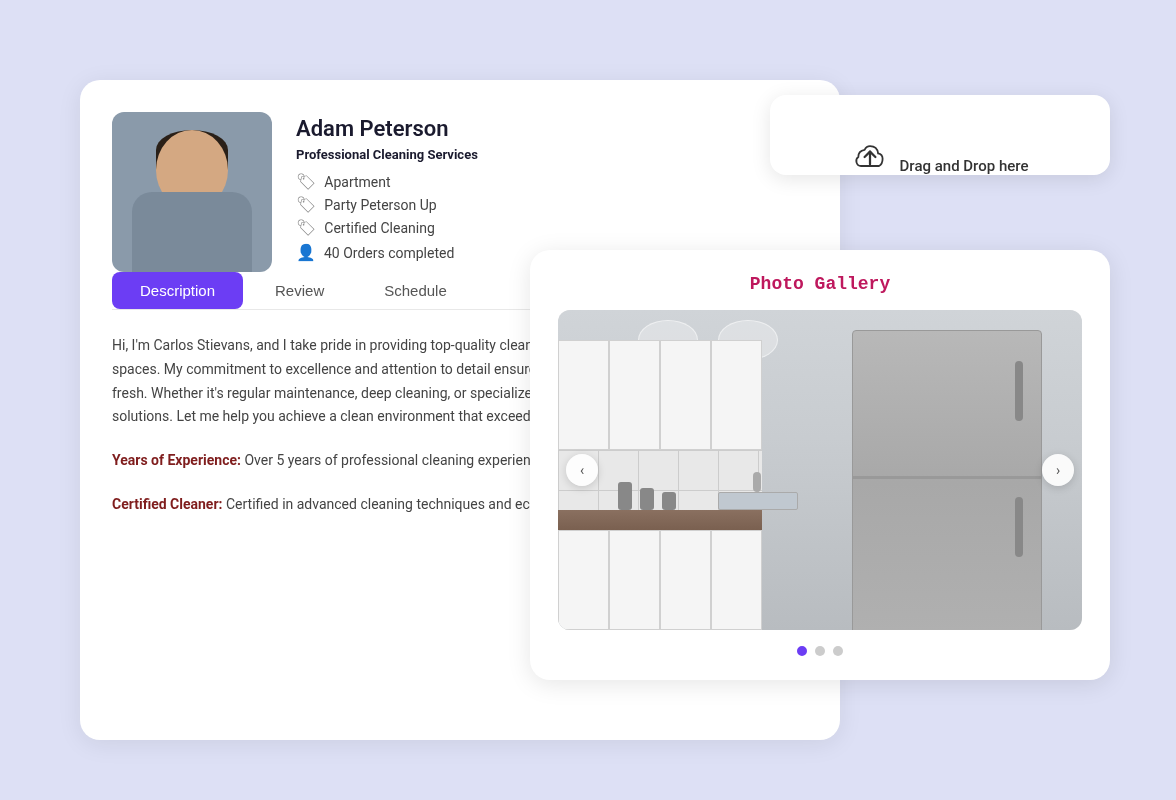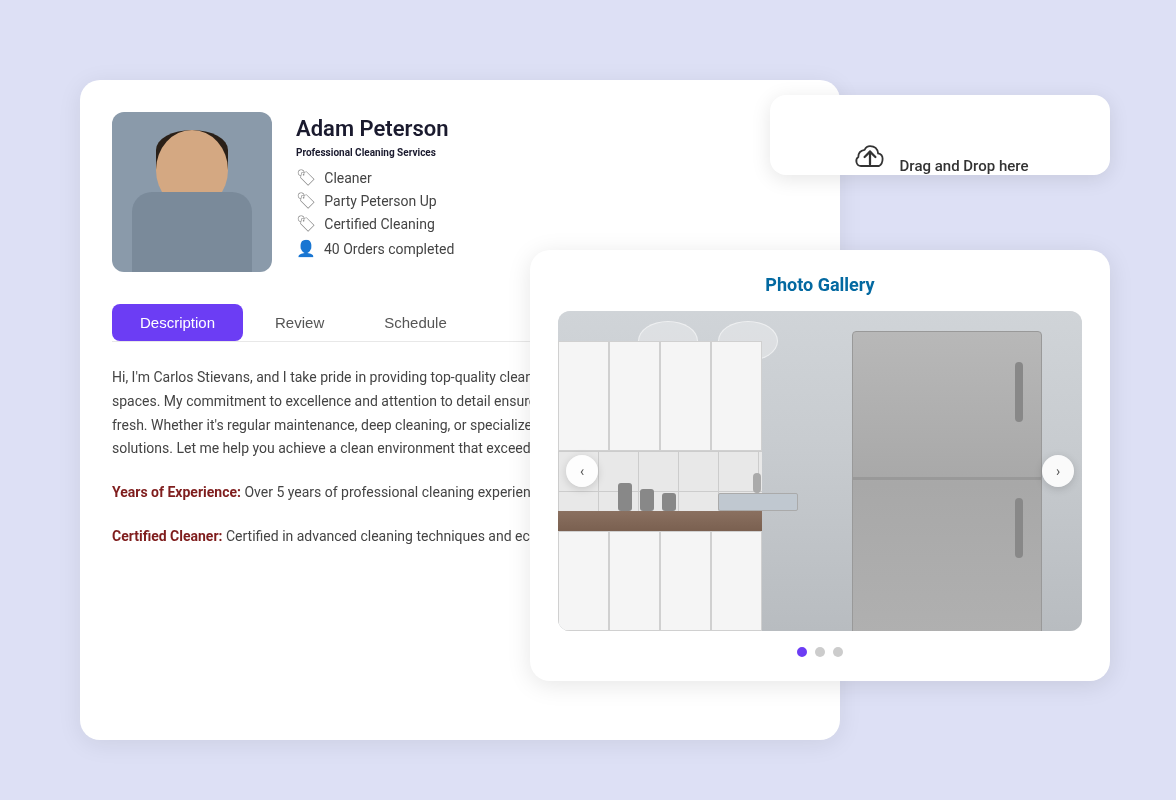--- a/index.html
+++ b/index.html
@@ -23,21 +23,20 @@
       min-height: 660px;
       padding: 32px;
       box-shadow: 0 4px 24px rgba(0,0,0,0.08);
       z-index: 1;
     }
 
     .profile-section {
       display: flex;
       gap: 24px;
       align-items: flex-start;
-      margin-bottom: 32px;
     }
 
     .avatar-container {
       flex-shrink: 0;
     }
 
     
     .person-photo {
       width: 160px;
       height: 160px;
@@ -92,21 +91,21 @@
     }
 
     .profile-name {
       font-size: 22px;
       font-weight: 600;
       color: #1a1a2e;
       margin-bottom: 6px;
     }
 
     .profile-title {
-      font-size: 10px;
+      font-size: 13px;
       font-weight: 700;
       color: #1a1a2e;
       margin-bottom: 10px;
     }
 
     .tag-list {
       list-style: none;
       display: flex;
       flex-direction: column;
       gap: 4px;
@@ -221,22 +220,23 @@
       width: 580px;
       padding: 24px 28px;
       box-shadow: 0 4px 24px rgba(0,0,0,0.10);
       z-index: 2;
     }
 
     .gallery-title {
       text-align: center;
       font-size: 18px;
       font-weight: 700;
-      color: #0369a1;
+      color: #be185d;
       margin-bottom: 16px;
+      font-family: Liberation Mono, monospace;
     }
 
     .gallery-image-container {
       position: relative;
       width: 100%;
       height: 320px;
       border-radius: 12px;
       overflow: hidden;
       background: #e8e8e8;
       margin-bottom: 16px;
@@ -464,21 +464,21 @@
       </div>
     </div>
 
     <div class="profile-info">
       <div class="profile-name">Adam Peterson</div>
       <div class="profile-title">Professional Cleaning Services</div>
 
       <ul class="tag-list">
         <li class="tag-item">
           <span class="tag-icon">🏷</span>
-          <span>Cleaner</span>
+          <span>Apartment</span>
         </li>
         <li class="tag-item">
           <span class="tag-icon">🏷</span>
           <span>Party Peterson Up</span>
         </li>
         <li class="tag-item">
           <span class="tag-icon">🏷</span>
           <span>Certified Cleaning</span>
         </li>
       </ul>

